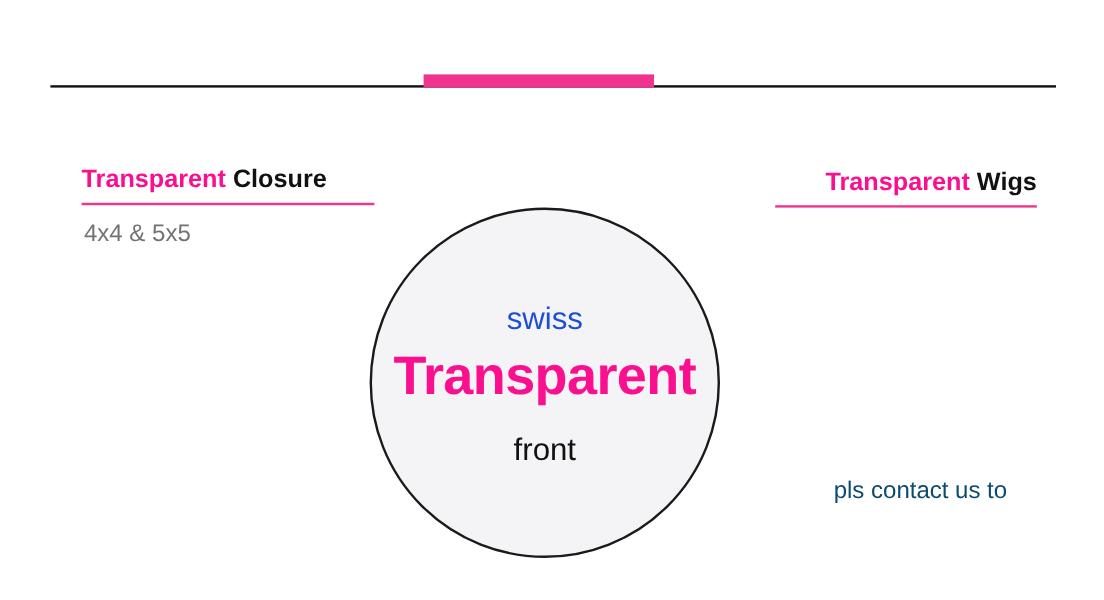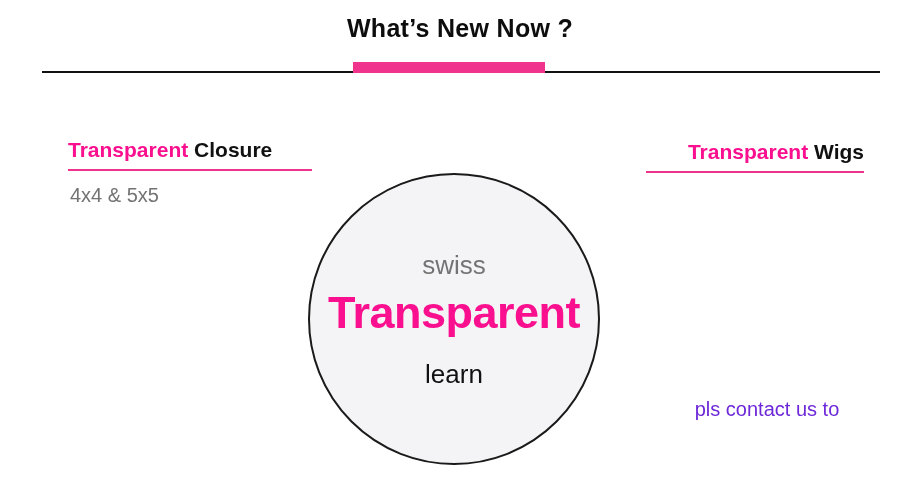--- a/index.html
+++ b/index.html
@@ -117,42 +117,42 @@
   #block-contact {
     left: 636px;
     top: 392px;
     width: 262px;
     text-align: center;
   }
   #block-contact .contact-line {
     font-size: 20px;
     line-height: 34px;
     white-space: nowrap;
-    color: #6d28d9;
+    color: #0c4a6e;
   }
 
   
   .circle {
     position: absolute;
     left: 308px;
     top: 173px;
     width: 292px;
     height: 292px;
     border-radius: 50%;
     background: #f4f4f6;
     border: 2px solid #1a1a1a;
     box-sizing: border-box;
     display: flex;
     flex-direction: column;
     align-items: center;
     justify-content: center;
   }
   .circle-top {
     font-size: 26px;
-    color: #737373;
+    color: #1d4ed8;
     line-height: 1;
     margin-bottom: 12px;
   }
   .circle-main {
     font-size: 45px;
     font-weight: bold;
     color: #fa0f8e;
     line-height: 1;
     letter-spacing: -0.5px;
   }
@@ -161,21 +161,20 @@
     color: #111111;
     line-height: 1;
     margin-top: 26px;
   }
 </style>
 </head>
 <body>
 
 <div class="slide">
 
-  <div class="page-title">What’s New Now ?</div>
 
   <div class="title-rule"></div>
   <div class="title-accent"></div>
 
   <div class="block" id="block-closure">
     <div class="block-heading">
       <span class="hl">Transparent</span>
       <span class="plain">Closure</span>
     </div>
     <div class="heading-underline"></div>
@@ -191,16 +190,16 @@
   </div>
 
 
   <div class="block" id="block-contact">
     <div class="contact-line">pls contact us to</div>
   </div>
 
   <div class="circle">
     <div class="circle-top">swiss</div>
     <div class="circle-main">Transparent</div>
-    <div class="circle-bottom">learn</div>
+    <div class="circle-bottom">front</div>
   </div>
 
 </div>
 
 </body></html>

